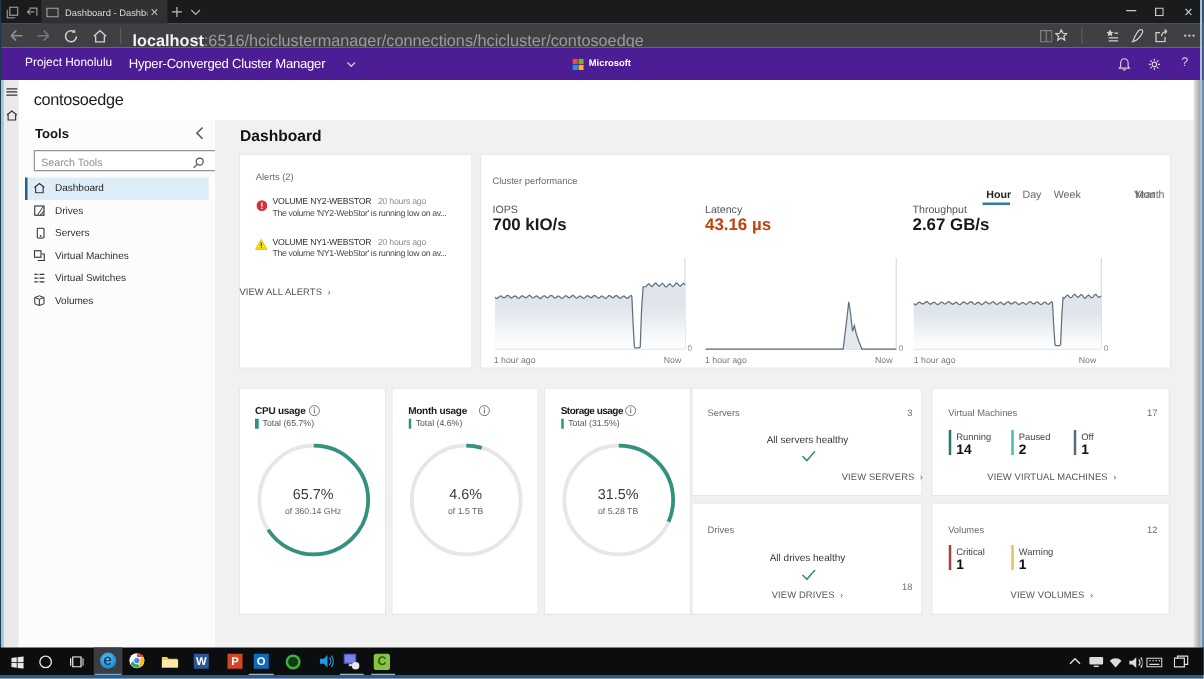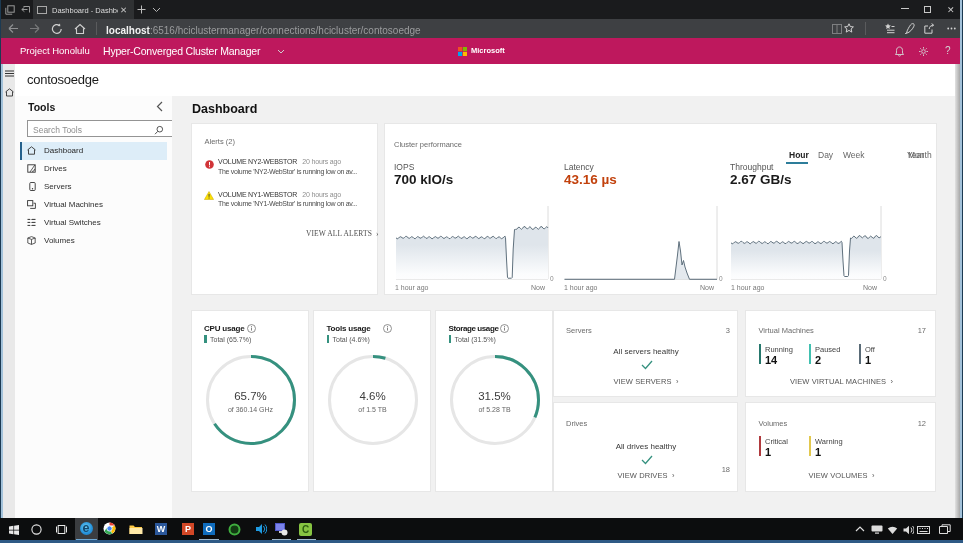--- a/index.html
+++ b/index.html
@@ -47,21 +47,21 @@
     <path d="M1,5.5 H10 M10,5.5 l-4,-4 M10,5.5 l-4,4" stroke="#77787a" stroke-width="1.2" fill="none"></path>
   </svg>
   <svg class="abs" style="left:51px;top:3.5px;" width="12" height="12" viewBox="0 0 12 12">
     <path d="M10.2,6 a4.4,4.4 0 1 1 -1.6,-3.4" fill="none" stroke="#cfcfcf" stroke-width="1.2"></path>
     <path d="M9,0.5 l0.3,2.8 -2.8,-0.4 z" fill="#cfcfcf"></path>
   </svg>
   <svg class="abs" style="left:74px;top:3.5px;" width="12" height="12" viewBox="0 0 12 12">
     <path d="M1,6 L6,1.5 L11,6 M2.5,5.5 V10.5 h7 V5.5" fill="none" stroke="#cfcfcf" stroke-width="1.1"></path>
   </svg>
   <div class="abs" style="left:96px;top:3px;width:1px;height:13px;background:#5a5b5d;"></div>
-  <div class="abs" style="left:106px;top:6px;font-size:10px;color:#9b9c9e;white-space:nowrap;"><span style="color:#f2f2f2;font-weight:bold;">localhost</span>:6516/hciclustermanager/connections/hcicluster/contosoedge</div>
+  <div class="abs" style="left:106px;top:6px;font-size:13px;color:#9b9c9e;white-space:nowrap;"><span style="color:#f2f2f2;font-weight:bold;">localhost</span>:6516/hciclustermanager/connections/hcicluster/contosoedge</div>
   <svg class="abs" style="left:832px;top:4.5px;" width="10" height="10" viewBox="0 0 10 10">
     <rect x="0.5" y="0.5" width="9" height="9" fill="none" stroke="#7e7f81" stroke-width="1"></rect>
     <line x1="5" y1="0.5" x2="5" y2="9.5" stroke="#7e7f81" stroke-width="1"></line>
   </svg>
   <svg class="abs" style="left:843.5px;top:4px;" width="10" height="10" viewBox="0 0 10 10">
     <path d="M5,0.8 L6.3,3.6 L9.4,3.9 L7.1,6 L7.8,9.1 L5,7.4 L2.2,9.1 L2.9,6 L0.6,3.9 L3.7,3.6 Z" fill="none" stroke="#d2d2d2" stroke-width="1"></path>
   </svg>
   <div class="abs" style="left:865px;top:3px;width:1px;height:13px;background:#5a5b5d;"></div>
   <svg class="abs" style="left:884.5px;top:4px;" width="10" height="11" viewBox="0 0 10 11">
     <path d="M3,0.5 L3.9,2.3 L5.9,2.5 L4.4,3.9 L4.8,5.9 L3,4.9 L1.2,5.9 L1.6,3.9 L0.1,2.5 L2.1,2.3 Z" fill="#d2d2d2"></path>
@@ -74,21 +74,21 @@
     <path d="M4,3 H0.8 V10.2 H8 V6.5" fill="none" stroke="#d2d2d2" stroke-width="1"></path>
     <path d="M5.2,6 C5.5,3.5 7,2.2 9.5,2 M9.5,2 L7.6,0.6 M9.5,2 L7.8,3.8" fill="none" stroke="#d2d2d2" stroke-width="1"></path>
   </svg>
   <svg class="abs" style="left:947px;top:8px;" width="9" height="3" viewBox="0 0 9 3">
     <circle cx="1.2" cy="1.5" r="0.9" fill="#d2d2d2"></circle>
       <circle cx="4.5" cy="1.5" r="0.9" fill="#d2d2d2"></circle>
       <circle cx="7.8" cy="1.5" r="0.9" fill="#d2d2d2"></circle>
   </svg>
 </div>
 
-<div class="abs" style="left:0;top:38px;width:963px;height:26px;background:#be185d;">
+<div class="abs" style="left:0;top:38px;width:963px;height:26px;background:#4c1d95;">
   <div class="abs" style="left:20px;top:7px;font-size:9.5px;color:#fff;">Project Honolulu</div>
   <div class="abs" style="left:103px;top:6.5px;font-size:10.5px;letter-spacing:-0.2px;color:#fff;">Hyper-Converged Cluster Manager</div>
   <svg class="abs" style="left:277px;top:11px;" width="8" height="6" viewBox="0 0 8 6">
     <path d="M1,1 l3,3 l3,-3" fill="none" stroke="#cfcfcf" stroke-width="1"></path>
   </svg>
   <svg class="abs" style="left:458px;top:9px;" width="9" height="9" viewBox="0 0 10 10">
     <rect x="0" y="0" width="4.6" height="4.6" fill="#f25022"></rect>
     <rect x="5.4" y="0" width="4.6" height="4.6" fill="#7fba00"></rect>
     <rect x="0" y="5.4" width="4.6" height="4.6" fill="#00a4ef"></rect>
     <rect x="5.4" y="5.4" width="4.6" height="4.6" fill="#ffb900"></rect>
@@ -184,21 +184,21 @@
   </svg>
   <div class="abs" style="left:26.5px;top:34px;font-size:7px;letter-spacing:-0.2px;color:#333;white-space:nowrap;">VOLUME NY2-WEBSTOR&nbsp;&nbsp; <span style="color:#8f8f8f;">20 hours ago</span></div>
   <div class="abs" style="left:26.5px;top:43.5px;font-size:7px;letter-spacing:-0.3px;color:#4c4c4c;white-space:nowrap;">The volume 'NY2-WebStor' is running low on av...</div>
   <svg class="abs" style="left:12.5px;top:67px;" width="10" height="9" viewBox="0 0 10 9">
     <path d="M5,0.5 L9.6,8.5 H0.4 Z" fill="#fce100" stroke="#c8a400" stroke-width="0.5"></path>
     <rect x="4.6" y="3" width="0.9" height="2.8" fill="#3b3b3b"></rect>
       <rect x="4.6" y="6.5" width="0.9" height="1" fill="#3b3b3b"></rect>
   </svg>
   <div class="abs" style="left:26.5px;top:66.5px;font-size:7px;letter-spacing:-0.2px;color:#333;white-space:nowrap;">VOLUME NY1-WEBSTOR&nbsp;&nbsp; <span style="color:#8f8f8f;">20 hours ago</span></div>
   <div class="abs" style="left:26.5px;top:76px;font-size:7px;letter-spacing:-0.3px;color:#4c4c4c;white-space:nowrap;">The volume 'NY1-WebStor' is running low on av...</div>
-  <div class="abs" style="left:0;top:104.5px;width:187px;text-align:right;font-size:7.5px;color:#4f4f4f;letter-spacing:0.1px;font-family:Liberation Serif, serif;">VIEW ALL ALERTS &nbsp;›</div>
+  <div class="abs" style="left:0;top:104.5px;width:187px;text-align:left;font-size:7.5px;color:#4f4f4f;letter-spacing:0.1px;">VIEW ALL ALERTS &nbsp;›</div>
 </div>
 
 <div class="abs" style="left:384px;top:123px;width:553px;height:172px;background:#fff;border:1px solid #e7e7e7;">
   <div class="abs" style="left:9px;top:16px;font-size:7.5px;color:#6b6b6b;">Cluster performance</div>
 
   <div class="abs" style="left:404px;top:26px;font-size:8.5px;font-weight:bold;color:#222;">Hour</div>
   <div class="abs" style="left:401px;top:38px;width:22px;height:2px;background:#2d7d9a;"></div>
   <div class="abs" style="left:433px;top:26px;font-size:8.5px;color:#666;">Day</div>
   <div class="abs" style="left:458px;top:26px;font-size:8.5px;color:#666;">Week</div>
   <div class="abs" style="left:487px;top:26px;font-size:8.5px;color:#666;margin-left:36px;">Month</div>
@@ -267,21 +267,21 @@
   <div class="abs" style="left:18.5px;top:24.5px;font-size:7px;color:#555;">Total (65.7%)</div>
   <svg class="abs" style="left:10px;top:40px;" width="98" height="98" viewBox="0 0 98 98">
     <circle cx="49" cy="49" r="43.5" stroke="#e6e6e6" stroke-width="3" fill="none"></circle>
     <circle cx="49" cy="49" r="43.5" stroke="#35917f" stroke-width="3" fill="none" stroke-dasharray="179.6 273.3" transform="rotate(-90 49 49)"></circle>
   </svg>
   <div class="abs" style="left:0;top:79px;width:118px;text-align:center;font-size:11.5px;color:#3c3c3c;">65.7%</div>
   <div class="abs" style="left:0;top:95px;width:118px;text-align:center;font-size:7px;color:#666;">of 360.14 GHz</div>
 </div>
 
 <div class="abs" style="left:313px;top:310px;width:117.5px;height:182px;background:#fff;border:1px solid #e7e7e7;">
-  <div class="abs" style="left:12.5px;top:12.5px;font-size:8px;letter-spacing:-0.2px;font-weight:bold;color:#191919;">Tools usage</div>
+  <div class="abs" style="left:12.5px;top:12.5px;font-size:8px;letter-spacing:-0.2px;font-weight:bold;color:#191919;">Month usage</div>
   <svg class="abs" style="left:69px;top:12.5px;" width="9" height="9" viewBox="0 0 9 9">
       <circle cx="4.5" cy="4.5" r="4" fill="none" stroke="#777" stroke-width="0.8"></circle>
       <rect x="4.1" y="3.6" width="0.9" height="3" fill="#777"></rect>
       <rect x="4.1" y="1.9" width="0.9" height="1" fill="#777"></rect>
     </svg>
   <div class="abs" style="left:12.5px;top:24px;width:2.5px;height:8px;background:#35917f;"></div>
   <div class="abs" style="left:18.5px;top:24.5px;font-size:7px;color:#555;">Total (4.6%)</div>
   <svg class="abs" style="left:9.5px;top:40px;" width="98" height="98" viewBox="0 0 98 98">
     <circle cx="49" cy="49" r="43.5" stroke="#e6e6e6" stroke-width="3" fill="none"></circle>
     <circle cx="49" cy="49" r="43.5" stroke="#35917f" stroke-width="3" fill="none" stroke-dasharray="12.6 273.3" transform="rotate(-90 49 49)"></circle>
@@ -307,21 +307,21 @@
   <div class="abs" style="left:0;top:95px;width:117px;text-align:center;font-size:7px;color:#666;">of 5.28 TB</div>
 </div>
 
 <div class="abs" style="left:552.5px;top:310px;width:185.5px;height:86.5px;background:#fff;border:1px solid #e7e7e7;">
   <div class="abs" style="left:12.5px;top:15px;font-size:7.5px;color:#6b6b6b;">Servers</div>
   <div class="abs" style="right:7px;top:15px;font-size:7.5px;color:#6b6b6b;">3</div>
   <div class="abs" style="left:0;top:36px;width:185px;text-align:center;font-size:8px;color:#383838;">All servers healthy</div>
   <svg class="abs" style="left:87px;top:49px;" width="12" height="10" viewBox="0 0 12 10">
       <path d="M1,5 L4.5,8.5 L11,1" fill="none" stroke="#35917f" stroke-width="1.3"></path>
     </svg>
-  <div class="abs" style="left:0;top:66px;width:185px;text-align:center;font-size:7.5px;color:#555;letter-spacing:0.1px;">VIEW SERVERS &nbsp;›</div>
+  <div class="abs" style="left:0;top:66px;width:185px;text-align:right;font-size:7.5px;color:#555;letter-spacing:0.1px;">VIEW SERVERS &nbsp;›</div>
 </div>
 
 <div class="abs" style="left:745px;top:310px;width:191px;height:86.5px;background:#fff;border:1px solid #e7e7e7;">
   <div class="abs" style="left:12.5px;top:15px;font-size:7.5px;color:#6b6b6b;">Virtual Machines</div>
   <div class="abs" style="right:9px;top:15px;font-size:7.5px;color:#6b6b6b;">17</div>
   <div class="abs" style="left:12.5px;top:33px;width:2.5px;height:19.5px;background:#26786d;"></div>
   <div class="abs" style="left:19px;top:33.5px;font-size:7.5px;color:#444;">Running</div>
   <div class="abs" style="left:19px;top:43px;font-size:11px;font-weight:bold;color:#111;">14</div>
   <div class="abs" style="left:62.5px;top:33px;width:2.5px;height:19.5px;background:#41c0b0;"></div>
   <div class="abs" style="left:69px;top:33.5px;font-size:7.5px;color:#444;">Paused</div>

